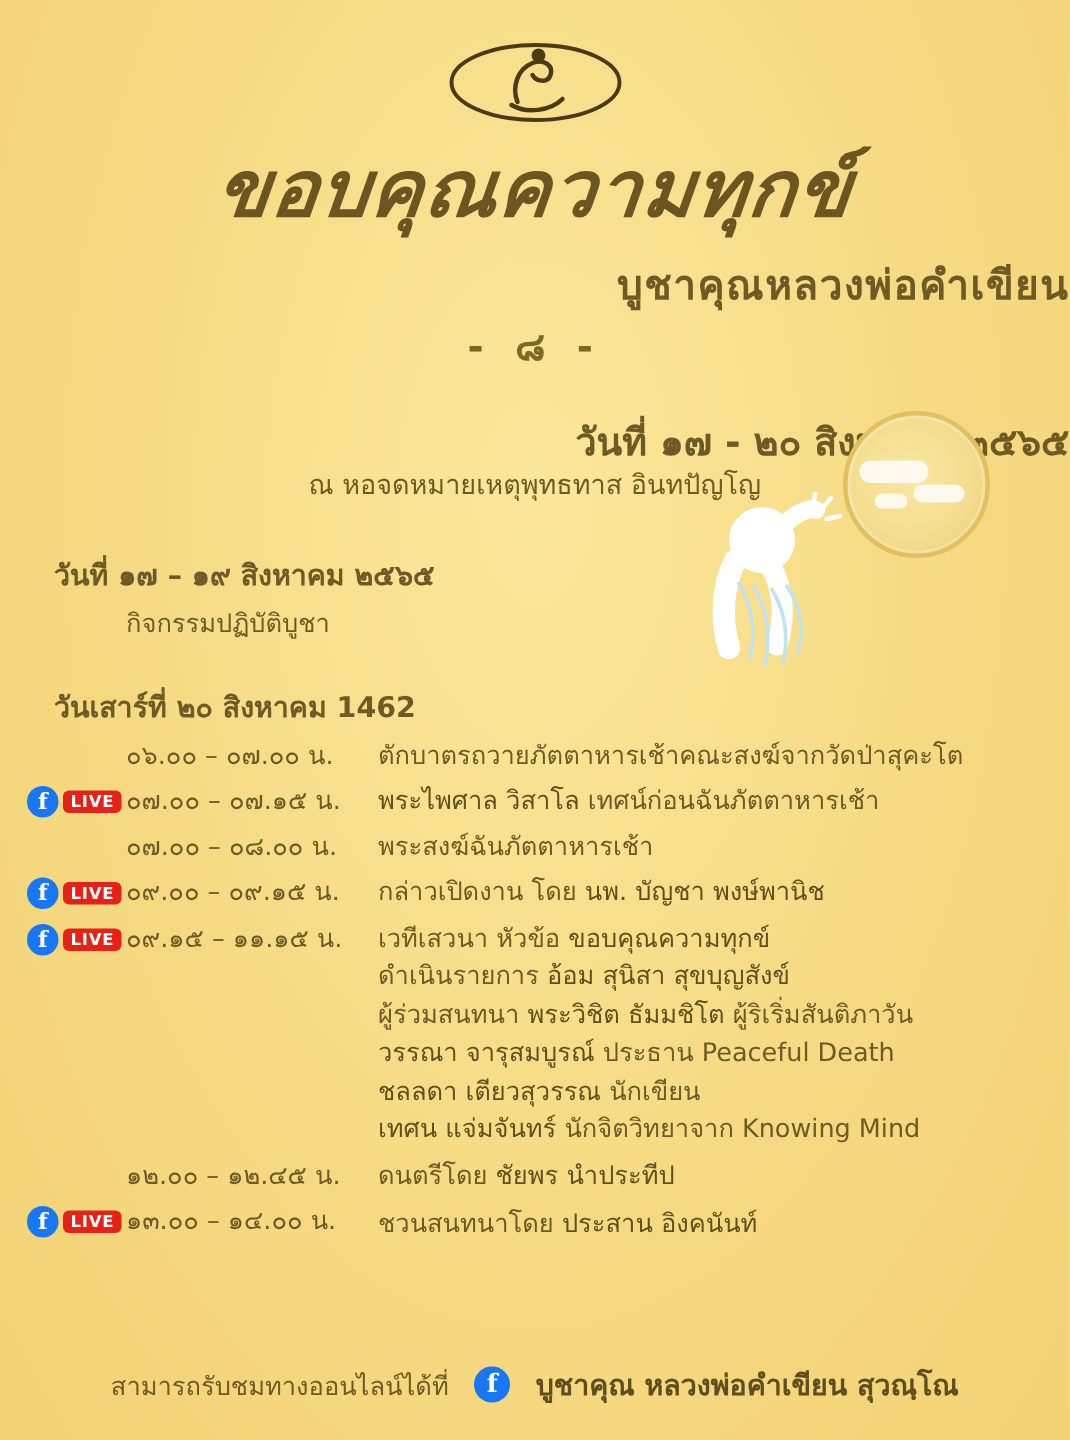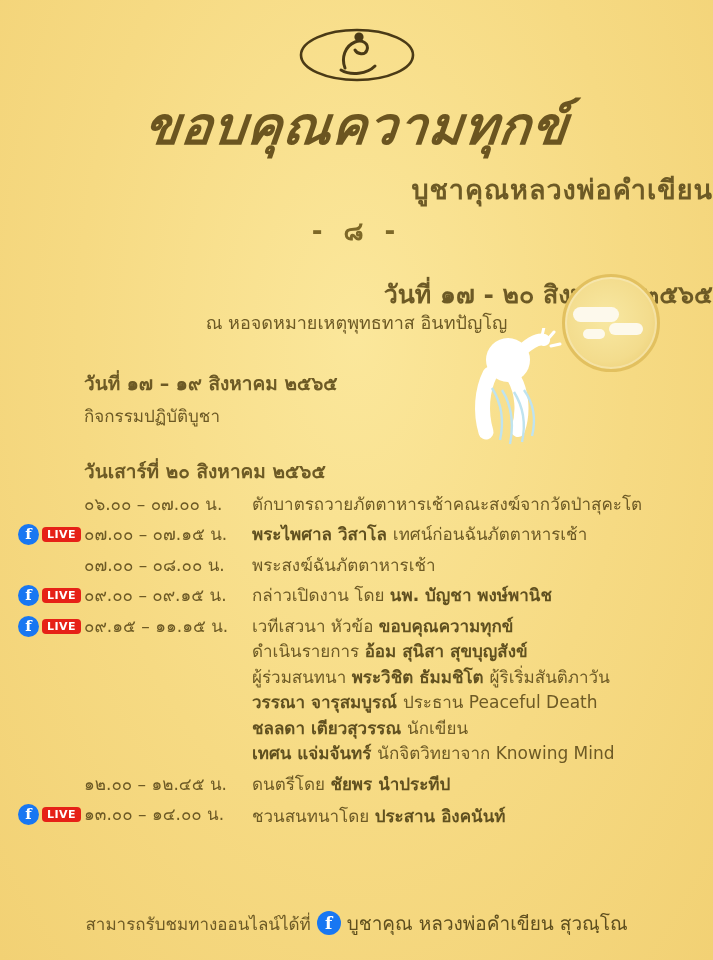--- a/index.html
+++ b/index.html
@@ -112,21 +112,21 @@
 
   
   .section {
     position: absolute;
     left: 0; right: 0;
   }
   .sec-head {
     font-size: 19px;
     font-weight: 700;
     color: #6d5a25;
-    padding-left: 84px;
+    padding-left: 36px;
   }
   .row {
     display: flex;
     align-items: flex-start;
     margin-top: 7px;
     font-size: 17px;
     color: #6d5a25;
     line-height: 1.38;
   }
   .live-cell {
@@ -164,36 +164,36 @@
     border-radius: 4px;
     padding: 2px 5px;
     line-height: 1;
   }
   .time-cell {
     width: 168px;
     flex: 0 0 168px;
   }
   .desc-cell { flex: 1 1 auto; padding-right: 36px; }
   .cont-row { margin-top: 2px; }
-  .b { font-weight: 700; color: #60501f; }
+  .b { font-weight: 400; color: #60501f; }
 
   
   .footer {
     position: absolute;
     left: 0; right: 0;
     bottom: 22px;
     display: flex;
     align-items: center;
     justify-content: center;
-    gap: 6px;
+    gap: 17px;
     font-size: 17px;
     color: #6d5a25;
   }
   .footer .fb-circle { width: 24px; height: 24px; line-height: 24px; font-size: 17px; }
-  .footer-page { font-weight: 400; font-size: 19px; color: #5f4f1e; }
+  .footer-page { font-weight: 700; font-size: 19px; color: #5f4f1e; }
 </style>
 </head>
 <body>
 
 <div class="poster">
 
   <div class="logo-mark">
     <svg width="120" height="62" viewBox="0 0 120 62" aria-hidden="true">
       <ellipse cx="60" cy="31" rx="56" ry="25" fill="none" stroke="#4a3a16" stroke-width="2.6"></ellipse>
       <path d="M48 44 C44 34 48 22 58 18 C66 15 72 20 70 26 C68 32 60 30 58 26" fill="none" stroke="#4a3a16" stroke-width="3" stroke-linecap="round"></path>
@@ -230,21 +230,21 @@
 
   <div class="section" style="top:368px;">
     <div class="sec-head">วันที่ ๑๗ – ๑๙ สิงหาคม ๒๕๖๕</div>
     <div class="row">
       <div class="live-cell"></div>
       <div class="desc-cell">กิจกรรมปฏิบัติบูชา</div>
     </div>
   </div>
 
   <div class="section" style="top:456px;">
-    <div class="sec-head">วันเสาร์ที่ ๒๐ สิงหาคม ๒๕๖๕</div>
+    <div class="sec-head">วันเสาร์ที่ ๒๐ สิงหาคม 1462</div>
 
     <div class="row">
       <div class="live-cell"></div>
       <div class="time-cell">๐๖.๐๐ – ๐๗.๐๐ น.</div>
       <div class="desc-cell">ตักบาตรถวายภัตตาหารเช้าคณะสงฆ์จากวัดป่าสุคะโต</div>
     </div>
 
     <div class="row">
       <div class="live-cell">
         <span class="live-badge">

